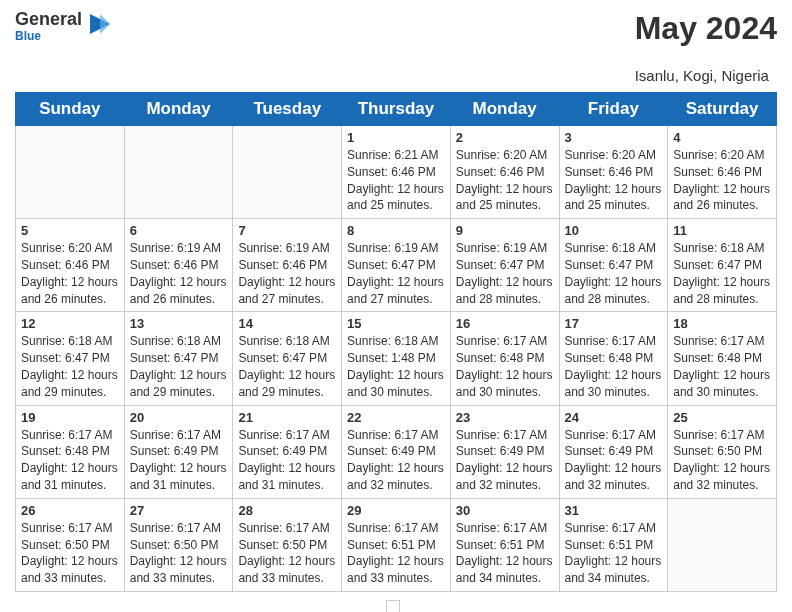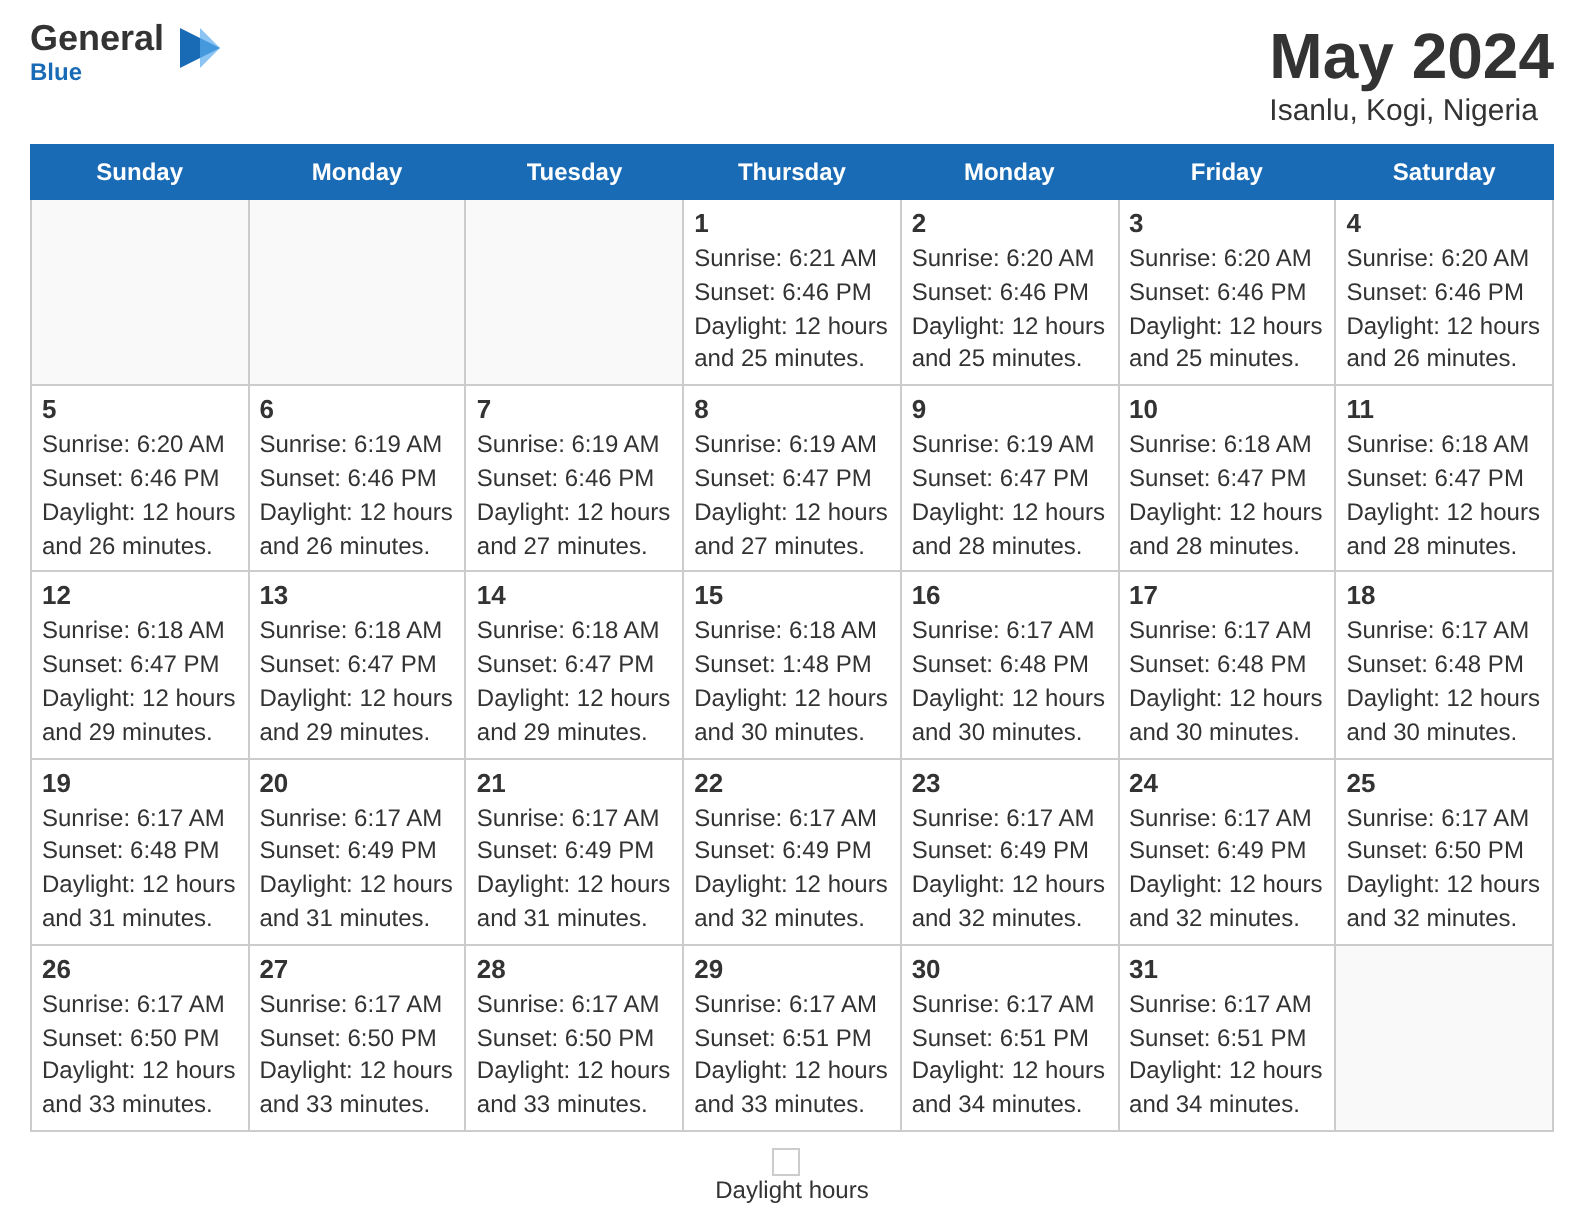--- a/index.html
+++ b/index.html
@@ -50,30 +50,31 @@
       text-align: left;
     }
     .month-year {
       font-size: 32px;
       font-weight: bold;
       color: #333;
     }
     .location {
       font-size: 15px;
       color: #333;
+      margin-top: 20px;
     }
     .calendar {
       width: 100%;
       border-collapse: collapse;
       border: 1px solid #ccc;
     }
     .calendar th {
       background: #1a6bb5;
       color: #fff;
-      font-size: 12px;
+      font-size: 17px;
       font-weight: bold;
       text-align: center;
       padding: 6px 4px;
       border: 1px solid #1a6bb5;
     }
     .calendar td {
       border: 1px solid #ccc;
       vertical-align: top;
       padding: 4px 5px;
       width: calc(100% / 7);

